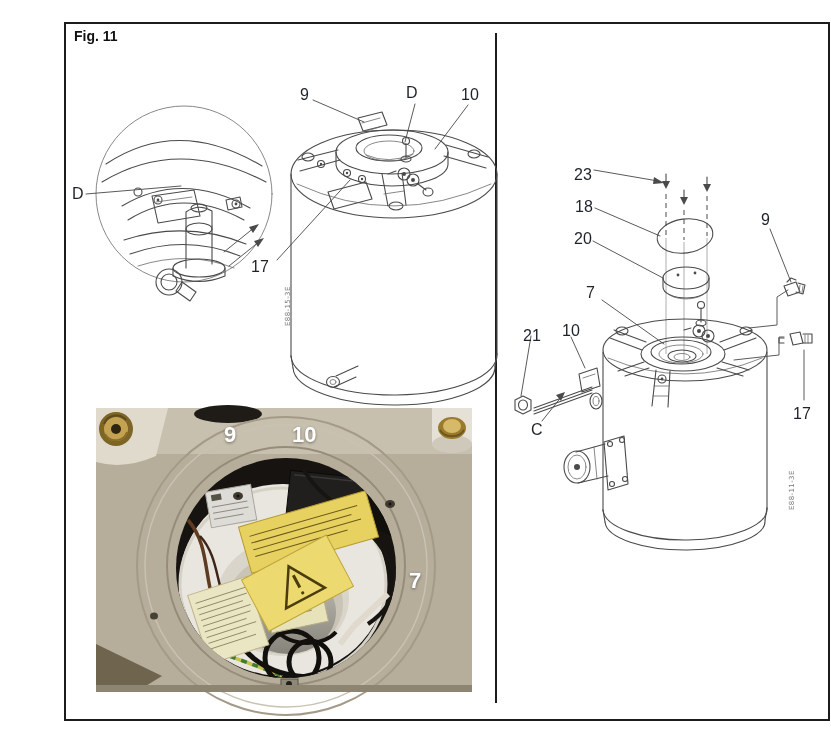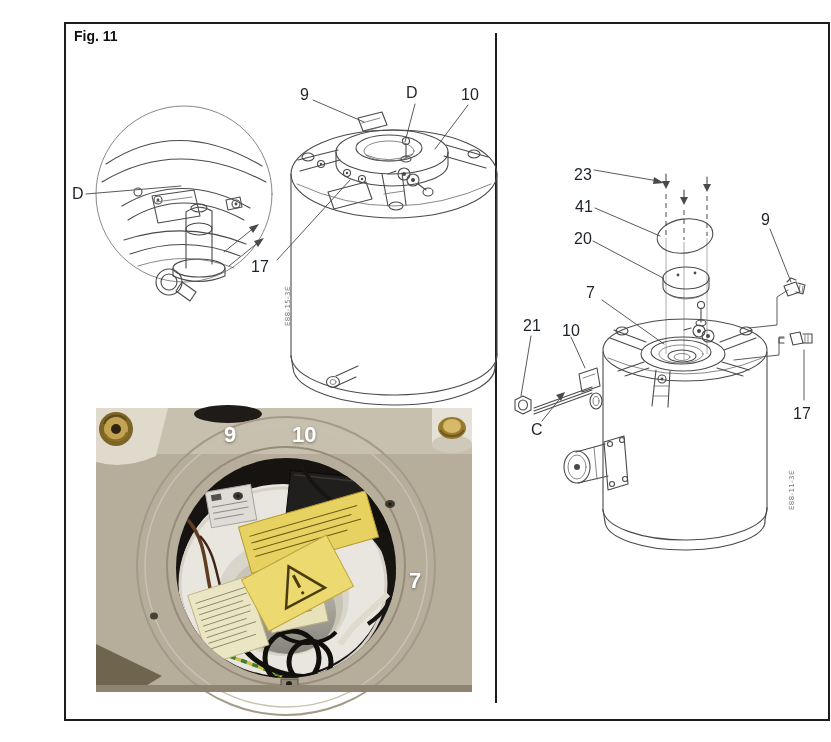--- a/index.html
+++ b/index.html
@@ -358,25 +358,25 @@
     <text class="code" transform="translate(296,486) rotate(-90)">E88-11-3E</text>
   </svg>
 
   <span class="num" style="left:38px;top:186px;">D</span>
   <span class="num" style="left:266px;top:87px;">9</span>
   <span class="num" style="left:372px;top:85px;">D</span>
   <span class="num" style="left:427px;top:87px;">10</span>
   <span class="num" style="left:217px;top:259px;">17</span>
 
   <span class="num" style="left:540px;top:167px;">23</span>
-  <span class="num" style="left:541px;top:199px;">41</span>
+  <span class="num" style="left:541px;top:199px;">18</span>
   <span class="num" style="left:540px;top:231px;">20</span>
   <span class="num" style="left:727px;top:212px;">9</span>
   <span class="num" style="left:552px;top:285px;">7</span>
-  <span class="num" style="left:489px;top:318px;">21</span>
+  <span class="num" style="left:489px;top:328px;">21</span>
   <span class="num" style="left:528px;top:323px;">10</span>
   <span class="num" style="left:497px;top:422px;">C</span>
   <span class="num" style="left:759px;top:406px;">17</span>
 
   <span class="photo-num" style="left:190px;top:424px;">9</span>
   <span class="photo-num" style="left:258px;top:424px;">10</span>
   <span class="photo-num" style="left:375px;top:570px;">7</span>
 </div>
 
 </body></html>

